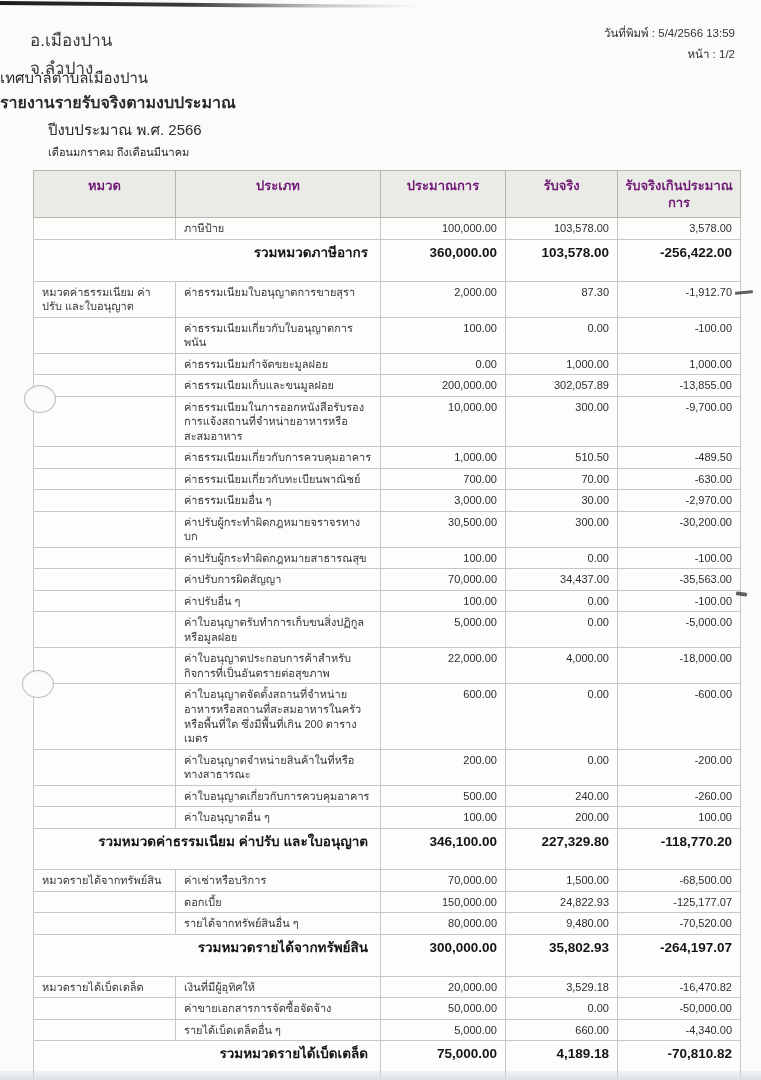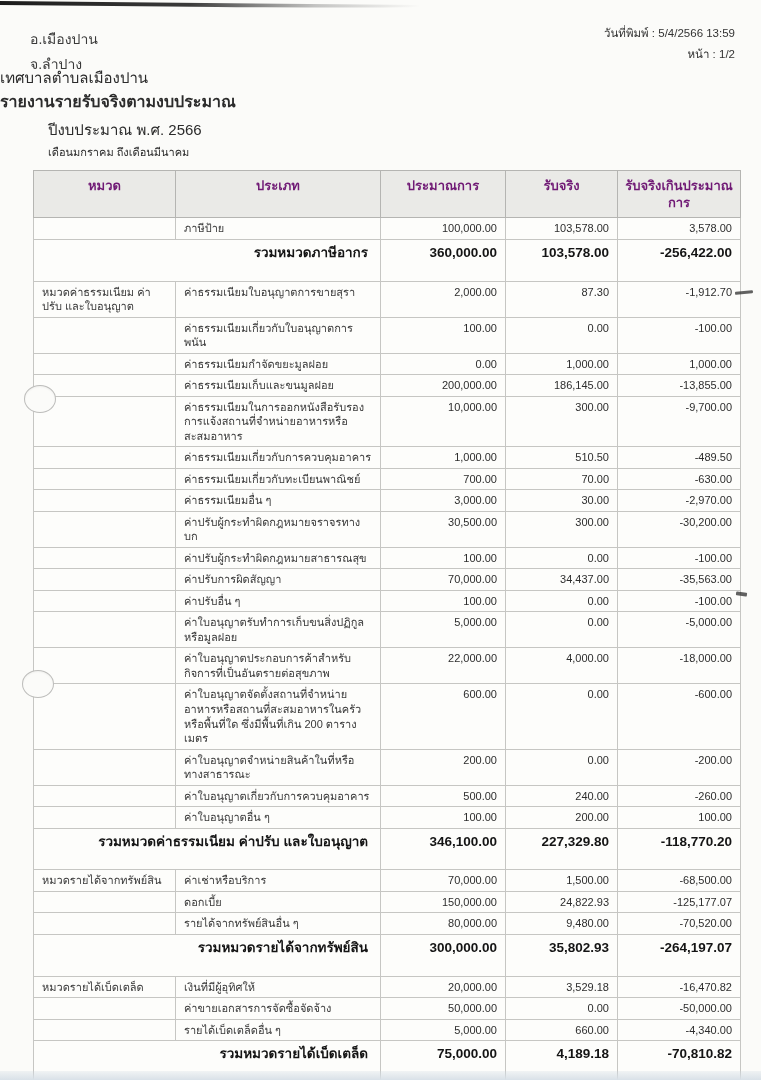--- a/index.html
+++ b/index.html
@@ -34,28 +34,28 @@
     box-shadow:inset 0 1px 2px rgba(0,0,0,.05);
   }
   .punch-hole.h1{left:24px;top:385px;}
   .punch-hole.h2{left:22px;top:670px;}
   .edge-mark{position:absolute;background:#2e2e2e;opacity:.75;border-radius:1px;}
   .edge-mark.m1{right:8px;top:291px;width:18px;height:3px;transform:rotate(-6deg);}
   .edge-mark.m2{right:14px;top:592px;width:11px;height:4px;transform:rotate(8deg);}
 
   
   .hdr{position:relative;padding-top:28px;}
-  .hdr-left{position:absolute;left:30px;top:32px;font-size:14px;color:#3a3a3a;line-height:1.0;}
+  .hdr-left{position:absolute;left:30px;top:32px;font-size:17px;color:#3a3a3a;line-height:1.0;}
   .hdr-left div{margin-bottom:11px;}
   .hdr-right{position:absolute;right:26px;top:28px;text-align:right;font-size:11.5px;color:#333;line-height:1.0;}
   .hdr-right div{margin-bottom:9px;}
 
   .titles{text-align:left;padding-top:42px;line-height:1.0;}
   .titles .t1{font-size:15px;margin-bottom:10px;}
-  .titles .t2{font-size:16px;font-weight:bold;margin-bottom:11px;font-family:Liberation Mono, monospace;}
+  .titles .t2{font-size:16px;font-weight:bold;margin-bottom:11px;}
   .titles .t3{font-size:15px;margin-bottom:10px;padding-left:48px;}
   .titles .t4{font-size:11px;margin-bottom:12px;padding-left:48px;}
 
   
   table.report{
     border-collapse:collapse;
     margin:10px 0 0 33px;
     width:707px;
     table-layout:fixed;
     font-size:11px;
@@ -156,21 +156,21 @@
           <td class="cat"></td>
           <td class="typ">ค่าธรรมเนียมกำจัดขยะมูลฝอย</td>
           <td class="num">0.00</td>
           <td class="num">1,000.00</td>
           <td class="num">1,000.00</td>
         </tr>
         <tr>
           <td class="cat"></td>
           <td class="typ">ค่าธรรมเนียมเก็บและขนมูลฝอย</td>
           <td class="num">200,000.00</td>
-          <td class="num">186,145.00</td>
+          <td class="num">302,057.89</td>
           <td class="num">-13,855.00</td>
         </tr>
         <tr>
           <td class="cat"></td>
           <td class="typ">ค่าธรรมเนียมในการออกหนังสือรับรองการแจ้งสถานที่จำหน่ายอาหารหรือสะสมอาหาร</td>
           <td class="num">10,000.00</td>
           <td class="num">300.00</td>
           <td class="num">-9,700.00</td>
         </tr>
         <tr>

